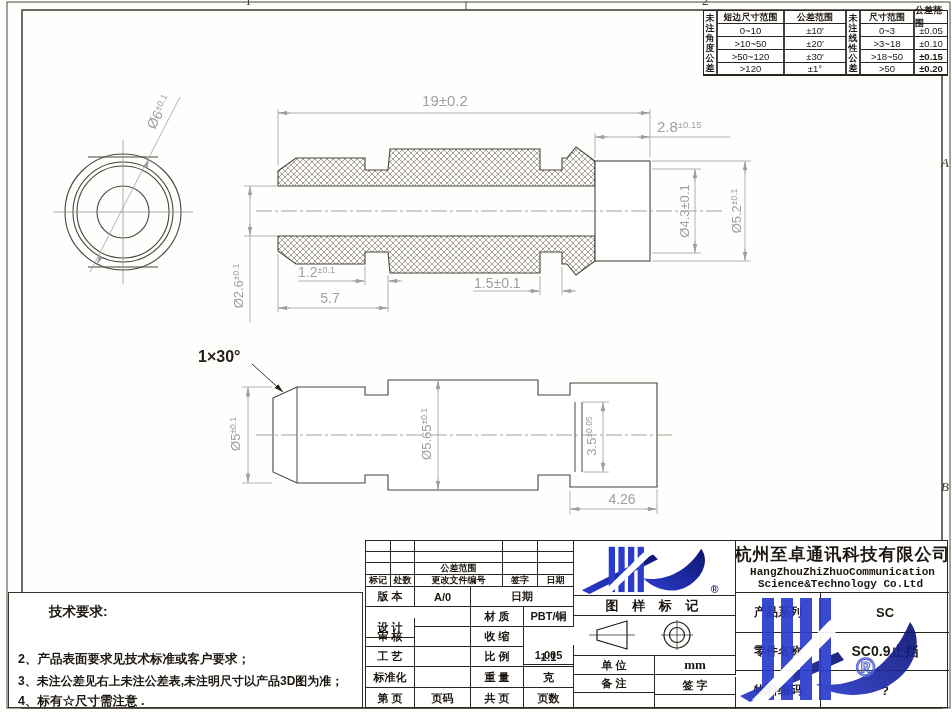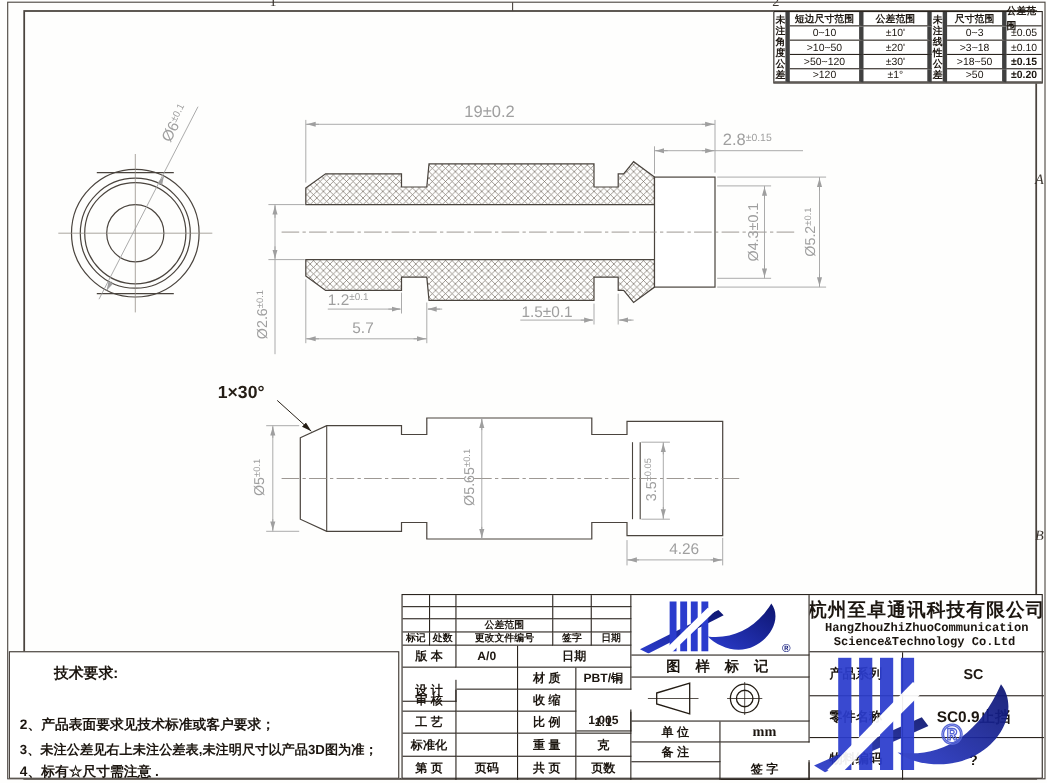--- a/index.html
+++ b/index.html
@@ -7,21 +7,21 @@
   #sheet{position:relative;width:952px;height:712px;background:#fefefd;color:#1f1912;}
   #drawsvg{position:absolute;left:0;top:0;z-index:1;}
   .abs{position:absolute;box-sizing:border-box;}
   
   #tuhao{left:19px;top:7px;width:124px;height:24px;border:1.5px solid #3a342e;z-index:3;
     font-size:13px;font-weight:bold;line-height:21px;padding-left:6px;background:#fff;color:#241d15;}
   
   .zone{z-index:4;color:#3a342e;font-family:"Liberation Serif",serif;font-style:italic;font-size:13px;}
   
   #toltab{left:703px;top:10px;width:245px;height:66px;z-index:3;background:#fff;border:1.2px solid #2a241e;}
-  #toltab .c{position:absolute;box-sizing:border-box;border-right:4px solid #404040;border-bottom:1px solid #2a241e;
+  #toltab .c{position:absolute;box-sizing:border-box;border-right:2px solid #404040;border-bottom:1px solid #2a241e;
     display:flex;align-items:center;justify-content:center;font-size:9.5px;color:#1c1610;}
   #toltab .hd{font-weight:bold;font-size:9px;}
   #toltab .vh{font-weight:bold;font-size:9px;word-break:break-all;line-height:1.12;text-align:center;
     padding:2px 1px 0 1px;display:block;}
   #toltab .bld{font-weight:bold;}
   
   #tblock{left:365px;top:540px;width:583px;height:168px;border:1.5px solid #2a241e;background:#fff;z-index:3;}
   #tblock .c{position:absolute;box-sizing:border-box;border-right:1px solid #2a241e;border-bottom:1px solid #2a241e;
     display:flex;align-items:center;justify-content:center;font-weight:bold;color:#1c1610;font-size:11px;
     overflow:hidden;white-space:nowrap;}
@@ -327,21 +327,21 @@
         <circle cx="102" cy="18" r="13"></circle>
         <circle cx="102" cy="18" r="7.5"></circle>
         <line x1="86" y1="18" x2="118" y2="18" stroke-width="0.7"></line>
         <line x1="102" y1="3" x2="102" y2="33" stroke-width="0.7"></line>
       </g>
     </svg>
   </div>
   <div class="c" style="left:208px;top:115px;width:81px;height:19px;">单 位</div>
   <div class="c" style="left:289px;top:115px;width:81px;height:19px;font-family:'Liberation Serif',serif;font-size:13px;">mm</div>
   <div class="c" style="left:208px;top:134px;width:81px;height:18px;">备 注</div>
-  <div class="c" style="left:289px;top:150px;width:81px;height:18px;">签 字</div>
+  <div class="c" style="left:289px;top:136px;width:81px;height:18px;">签 字</div>
   <div class="c" style="left:208px;top:152px;width:81px;height:16px;border-bottom:none;"></div>
   <div class="c" style="left:289px;top:152px;width:81px;height:16px;border-bottom:none;"></div>
 
   <div class="c" id="company" style="left:370px;top:0;width:213px;height:52px;border-right:none;">
     <div class="l1">杭州至卓通讯科技有限公司</div>
     <div class="l2">HangZhouZhiZhuoCommunication</div>
     <div class="l3">Science&amp;Technology Co.Ltd</div>
   </div>
   <div class="c" style="left:370px;top:52px;width:85px;height:40px;font-size:12px;">产品系列</div>
   <div class="c" style="left:455px;top:52px;width:128px;height:40px;border-right:none;font-size:13px;">SC</div>

